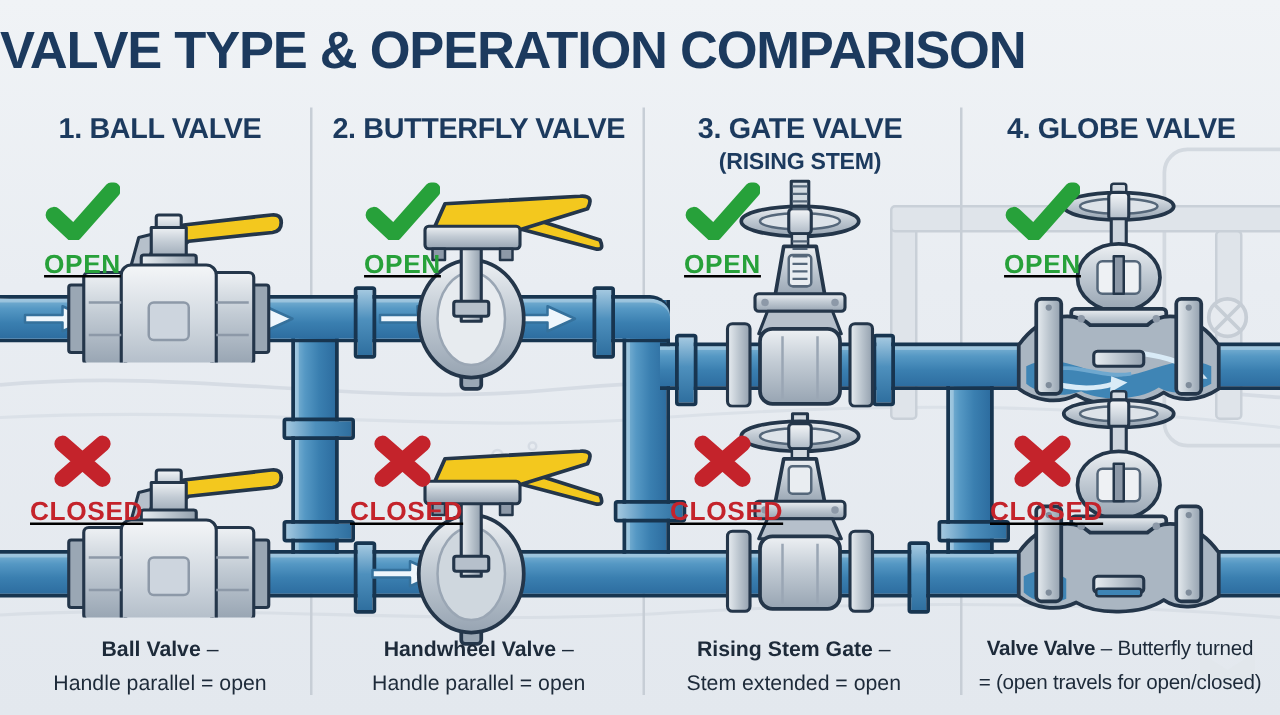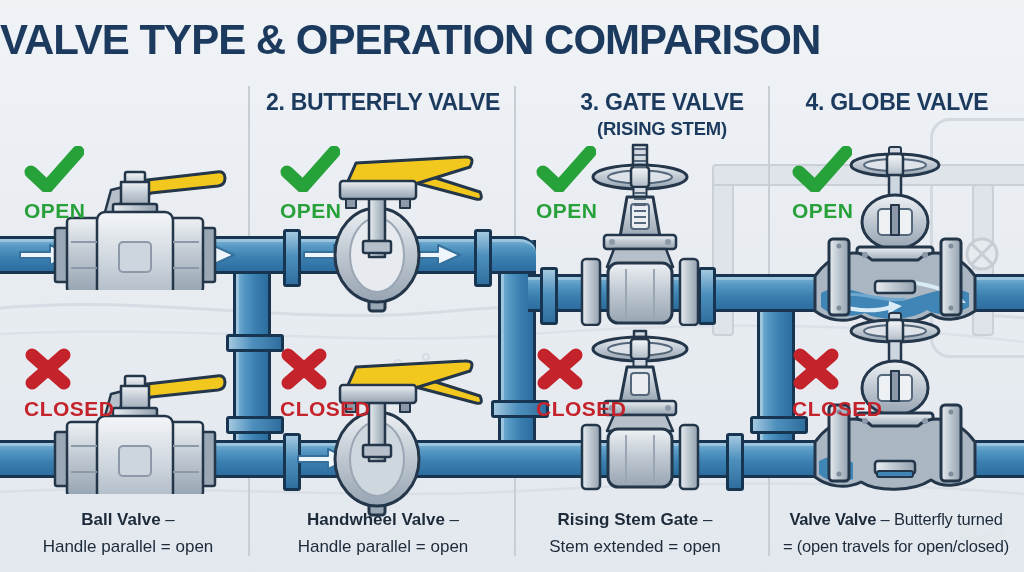--- a/index.html
+++ b/index.html
@@ -7,21 +7,21 @@
     background:linear-gradient(180deg,#f0f3f6 0%,#e9edf2 40%,#e3e8ee 100%);
     font-family:"Liberation Sans","DejaVu Sans",sans-serif;}
   .abs{position:absolute;}
   
   .title{top:16px;left:0;width:1024px;font-size:42px;font-weight:700;
     color:#1c3a5e;letter-spacing:-1px;z-index:7;}
   .hdr{top:90px;text-align:center;font-size:23px;font-weight:700;color:#1c3a5e;
     letter-spacing:-0.3px;z-index:7;line-height:25px;}
   .hdr .sub{font-size:18.5px;letter-spacing:-0.2px;}
   .divider{top:86px;height:470px;width:2px;background:#c7ced6;z-index:1;}
-  .badge{width:84px;text-align:left;z-index:7;}
+  .badge{width:84px;text-align:center;z-index:7;text-decoration:underline;}
   .badge .lbl{display:block;font-size:21px;font-weight:700;letter-spacing:0.5px;margin-top:3px;}
   .open .lbl{color:#27a13a;}
   .closed .lbl{color:#c4232b;}
   .cap{top:506px;text-align:center;font-size:17px;color:#1d2a39;line-height:27px;z-index:7;white-space:nowrap;}
   .cap b{font-weight:700;}
   
   .pipe-h{height:32px;background:linear-gradient(180deg,#7db3d4 0%,#5598c4 25%,#3a7fb0 60%,#2d6da0 100%);
     border-top:3px solid #173550;border-bottom:3px solid #173550;z-index:3;
     box-shadow:inset 0 3px 0 rgba(255,255,255,.28);}
   .pipe-v{width:32px;background:linear-gradient(90deg,#7db3d4 0%,#5598c4 25%,#3a7fb0 60%,#2d6da0 100%);
@@ -81,22 +81,23 @@
   <svg class="abs decor" style="left:962px;top:234px" width="40" height="40" viewBox="0 0 40 40">
     <circle cx="20" cy="20" r="15" fill="#e6eaef" stroke="#c6cdd5" stroke-width="3"></circle>
     <path d="M9,9 L31,31 M31,9 L9,31" stroke="#c6cdd5" stroke-width="3"></path>
   </svg>
 
   <div class="abs divider" style="left:248px"></div>
   <div class="abs divider" style="left:514px"></div>
   <div class="abs divider" style="left:768px"></div>
 
   <div class="abs title">VALVE TYPE &amp; OPERATION COMPARISON</div>
+  <div class="abs hdr" style="left:8px;width:240px"><span>1. BALL VALVE</span></div>
   <div class="abs hdr" style="left:256px;width:254px"><span>2. BUTTERFLY VALVE</span></div>
-  <div class="abs hdr" style="left:537px;width:250px">
+  <div class="abs hdr" style="left:515px;width:250px">
     <span>3. GATE VALVE</span><br><span class="sub">(RISING STEM)</span>
   </div>
   <div class="abs hdr" style="left:773px;width:248px"><span>4. GLOBE VALVE</span></div>
 
   <div class="abs pipe-v" style="left:233px;top:240px;height:234px"></div>
   <div class="abs pipe-v" style="left:498px;top:240px;height:234px"></div>
   <div class="abs pipe-v" style="left:757px;top:280px;height:194px"></div>
   <div class="abs pipe-h" style="left:528px;top:274px;width:496px"></div>
   <div class="abs pipe-h elbow" style="left:0;top:236px;width:536px"></div>
   <div class="abs pipe-h" style="left:0;top:440px;width:1024px"></div>

